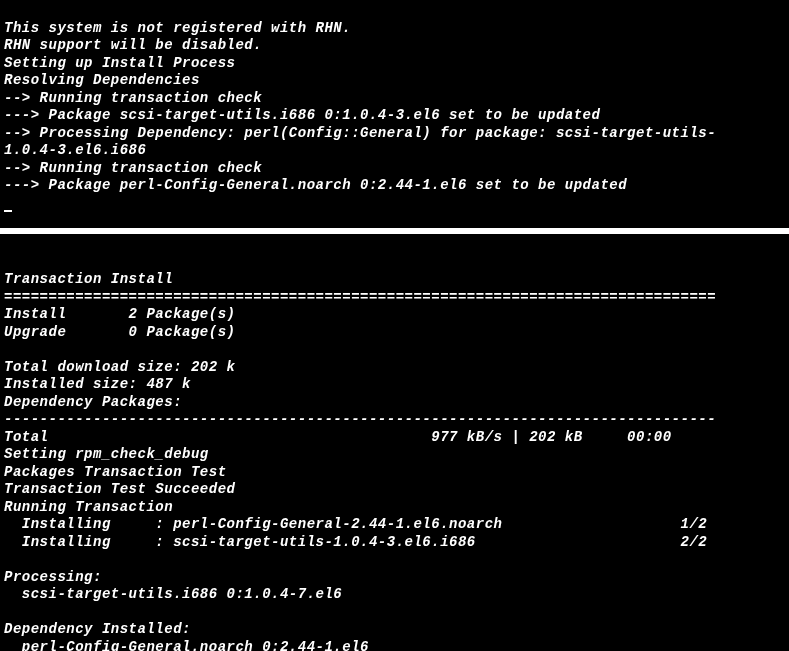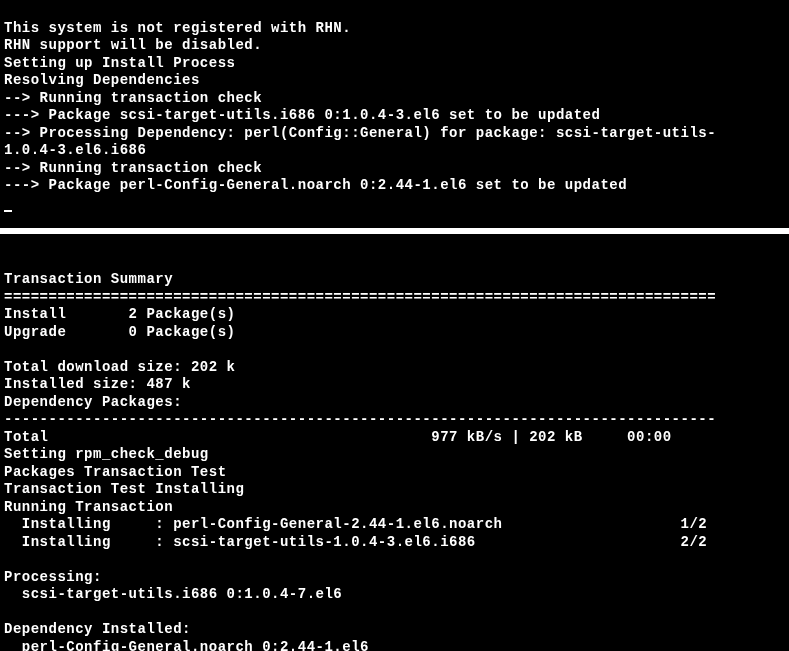--- a/index.html
+++ b/index.html
@@ -10,20 +10,21 @@
       width: 789px;
     }
     .terminal-block {
       background: #000;
       color: #fff;
       font-weight: bold;
       padding: 2px 4px;
       white-space: pre;
       line-height: 1.25;
       letter-spacing: 0.5px;
+      font-style: italic;
     }
     .terminal-block.first {
       min-height: 228px;
     }
     .terminal-block.second {
       margin-top: 6px;
       min-height: 432px;
     }
     .cursor {
       display: inline-block;
@@ -45,33 +46,33 @@
 <span>---&gt; Package scsi-target-utils.i686 0:1.0.4-3.el6 set to be updated</span>
 <span>--&gt; Processing Dependency: perl(Config::General) for package: scsi-target-utils-</span>
 <span>1.0.4-3.el6.i686</span>
 <span>--&gt; Running transaction check</span>
 <span>---&gt; Package perl-Config-General.noarch 0:2.44-1.el6 set to be updated</span>
 <span class="cursor"></span>
 </div>
 
 <div class="terminal-block second">
 <span></span>
-<span>Transaction Summary</span>
+<span>Transaction Install</span>
 <span>================================================================================</span>
 <span>Install       2 Package(s)</span>
 <span>Upgrade       0 Package(s)</span>
 <span></span>
 <span>Total download size: 202 k</span>
 <span>Installed size: 487 k</span>
 <span>Dependency Packages:</span>
 <span>--------------------------------------------------------------------------------</span>
 <span>Total                                           977 kB/s | 202 kB     00:00</span>
 <span>Setting rpm_check_debug</span>
 <span>Packages Transaction Test</span>
-<span>Transaction Test Installing</span>
+<span>Transaction Test Succeeded</span>
 <span>Running Transaction</span>
 <span>  Installing     : perl-Config-General-2.44-1.el6.noarch                    1/2</span>
 <span>  Installing     : scsi-target-utils-1.0.4-3.el6.i686                       2/2</span>
 <span></span>
 <span>Processing:</span>
 <span>  scsi-target-utils.i686 0:1.0.4-7.el6</span>
 <span></span>
 <span>Dependency Installed:</span>
 <span>  perl-Config-General.noarch 0:2.44-1.el6</span>
 <span></span>

